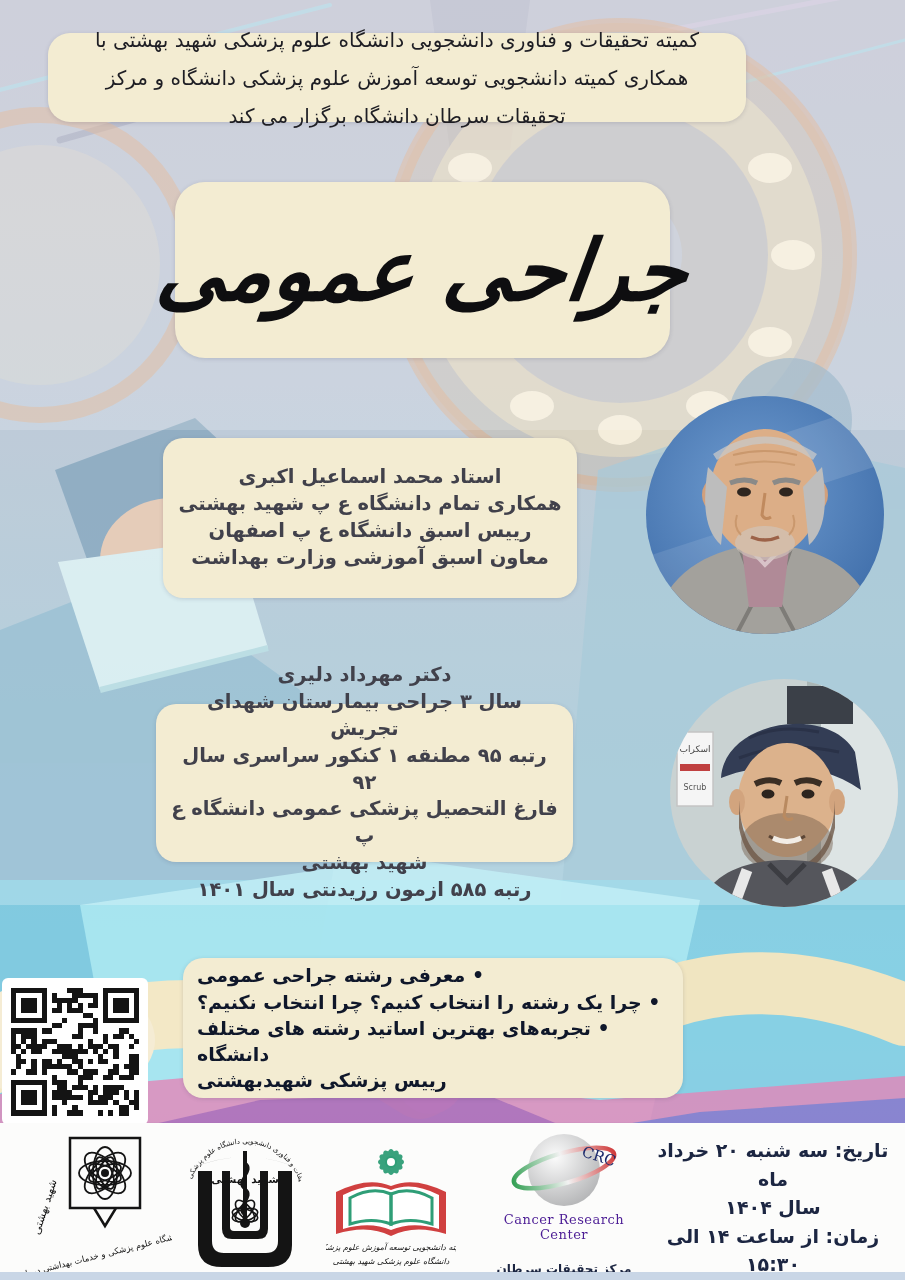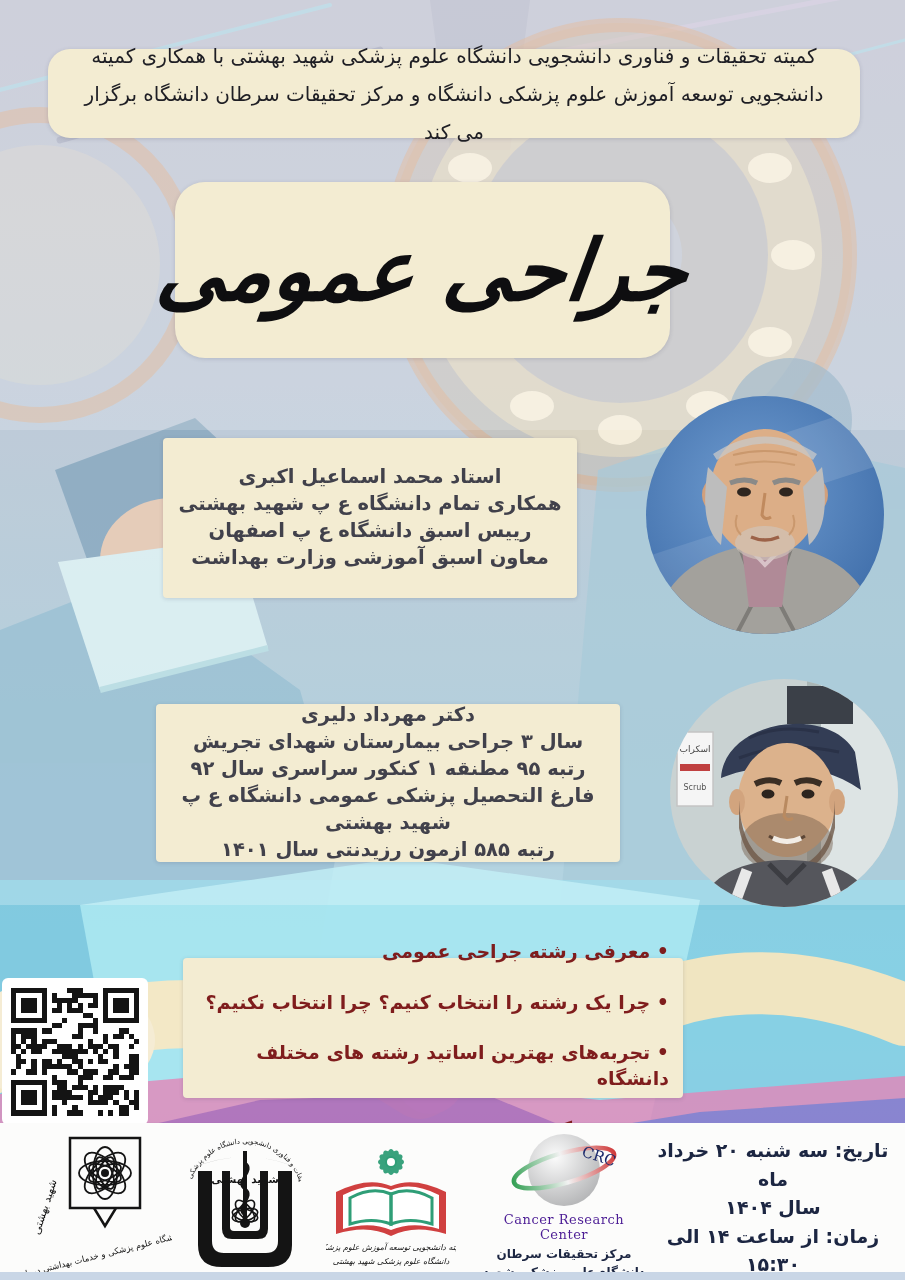--- a/index.html
+++ b/index.html
@@ -2,48 +2,48 @@
 <html lang="fa"><head>
 <meta charset="utf-8">
 <style>
   html,body{margin:0;padding:0;background:#666;}
   .poster{
     position:relative;width:905px;height:1280px;margin:0 auto;overflow:hidden;
     font-family:"DejaVu Sans",sans-serif;background:#a9aec2;
   }
   .bg-svg{position:absolute;left:0;top:0;width:905px;height:1280px;}
   .cream{
-    position:absolute;background:#f3ecd2;border-radius:4px;
+    position:absolute;background:#f3ecd2;border-radius:20px;
     box-shadow:0 1px 4px rgba(60,60,90,.18);
   }
   .rtl{direction:rtl;unicode-bidi:embed;}
   .header-box{
-    left:48px;top:33px;width:812px;height:89px;border-radius:22px;
-    display:flex;align-items:center;justify-content:center;padding:0 26px;box-sizing:border-box;margin-top:16px;
+    left:48px;top:33px;width:698px;height:89px;border-radius:22px;
+    display:flex;align-items:center;justify-content:center;padding:0 26px;box-sizing:border-box;
   }
   .header-box .txt{
     font-size:20px;line-height:1.9;color:#1e1e24;text-align:center;font-weight:500;
   }
   .title-box{
     left:175px;top:182px;width:495px;height:176px;border-radius:30px;
     display:flex;align-items:center;justify-content:center;
   }
   .title-box .txt{
     font-family:"DejaVu Serif",serif;font-style:italic;font-weight:bold;
     font-size:84px;color:#0e0e10;transform:skewX(-7deg);letter-spacing:-2px;white-space:nowrap;
   }
   .speaker-box{padding:10px 14px;box-sizing:border-box;display:flex;flex-direction:column;justify-content:center;}
   .speaker1-box{left:163px;top:438px;width:414px;height:160px;}
-  .speaker2-box{left:156px;top:704px;width:464px;height:158px;}
+  .speaker2-box{left:156px;top:704px;width:417px;height:158px;}
   .speaker-box .line{
     font-size:19.5px;font-weight:bold;color:#41414b;text-align:center;line-height:1.38;
   }
   .topics-box{left:183px;top:958px;width:500px;height:140px;padding:10px 14px;box-sizing:border-box;
     display:flex;flex-direction:column;justify-content:center;}
-  .topics-box .line{font-size:19px;font-weight:bold;color:#7f1d1d;text-align:right;line-height:1.38;margin-top:24px;}
+  .topics-box .line{font-size:19px;font-weight:bold;color:#0f172a;text-align:left;line-height:1.38;}
   .photo{position:absolute;border-radius:50%;overflow:hidden;}
   .photo1{left:645px;top:395px;width:240px;height:240px;}
   .photo2{left:669px;top:678px;width:230px;height:230px;}
   .photo svg{display:block;width:100%;height:100%;}
   .qr-box{
     position:absolute;left:2px;top:978px;width:146px;height:147px;background:#fff;
     border-radius:6px;display:flex;align-items:center;justify-content:center;
   }
   .qr-grid{display:grid;grid-template-columns:repeat(25,1fr);width:128px;height:128px;}
   .qr-grid div{background:#fff;}
@@ -52,21 +52,21 @@
     position:absolute;left:0;top:1123px;width:905px;height:149px;background:#fcfcfb;
   }
   .bottom-edge{position:absolute;left:0;top:1272px;width:905px;height:8px;background:#c9d6e6;}
   .logo{position:absolute;}
   .logo svg{display:block;}
   .logo-sbmu{left:22px;top:1130px;}
   .logo-src{left:176px;top:1127px;}
   .logo-edc{left:326px;top:1136px;}
   .logo-crc{left:478px;top:1130px;width:172px;text-align:center;}
   .crc-en{font-family:"DejaVu Serif",serif;font-size:13px;color:#4c1d95;letter-spacing:.5px;margin-top:2px;}
-  .crc-fa{font-size:12px;font-weight:bold;color:#1c2642;line-height:1.5;margin-top:3px;}
+  .crc-fa{font-size:12px;font-weight:bold;color:#1c2642;line-height:1.5;margin-top:18px;}
   .schedule{
     position:absolute;left:648px;top:1136px;width:250px;
     font-size:19px;font-weight:bold;color:#1c2642;text-align:center;line-height:1.5;
   }
   .svg-fa-small{font-family:"DejaVu Sans",sans-serif;}
 </style>
 </head>
 <body>
 
 <div class="poster">

